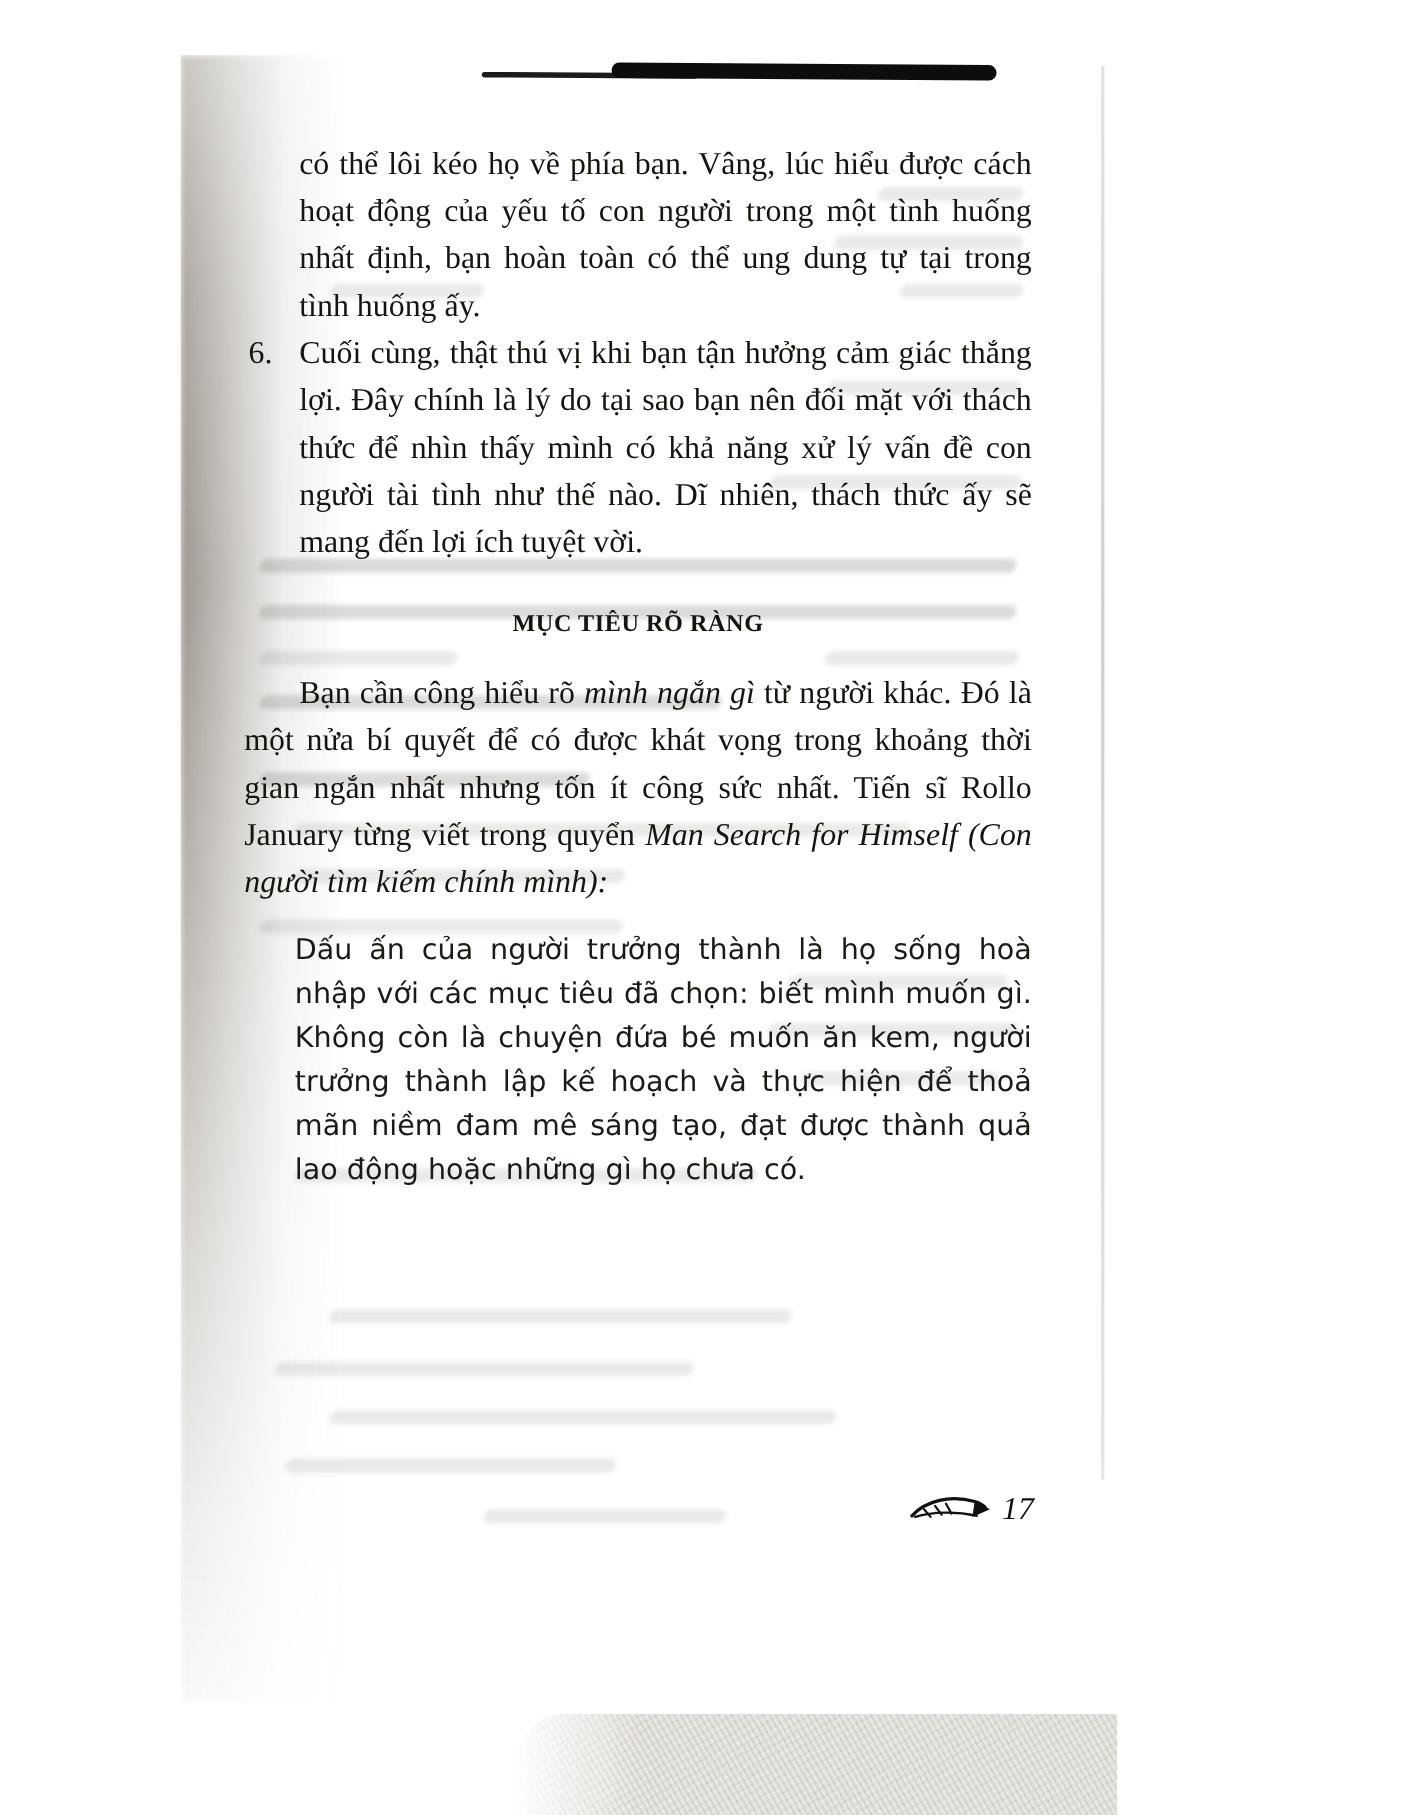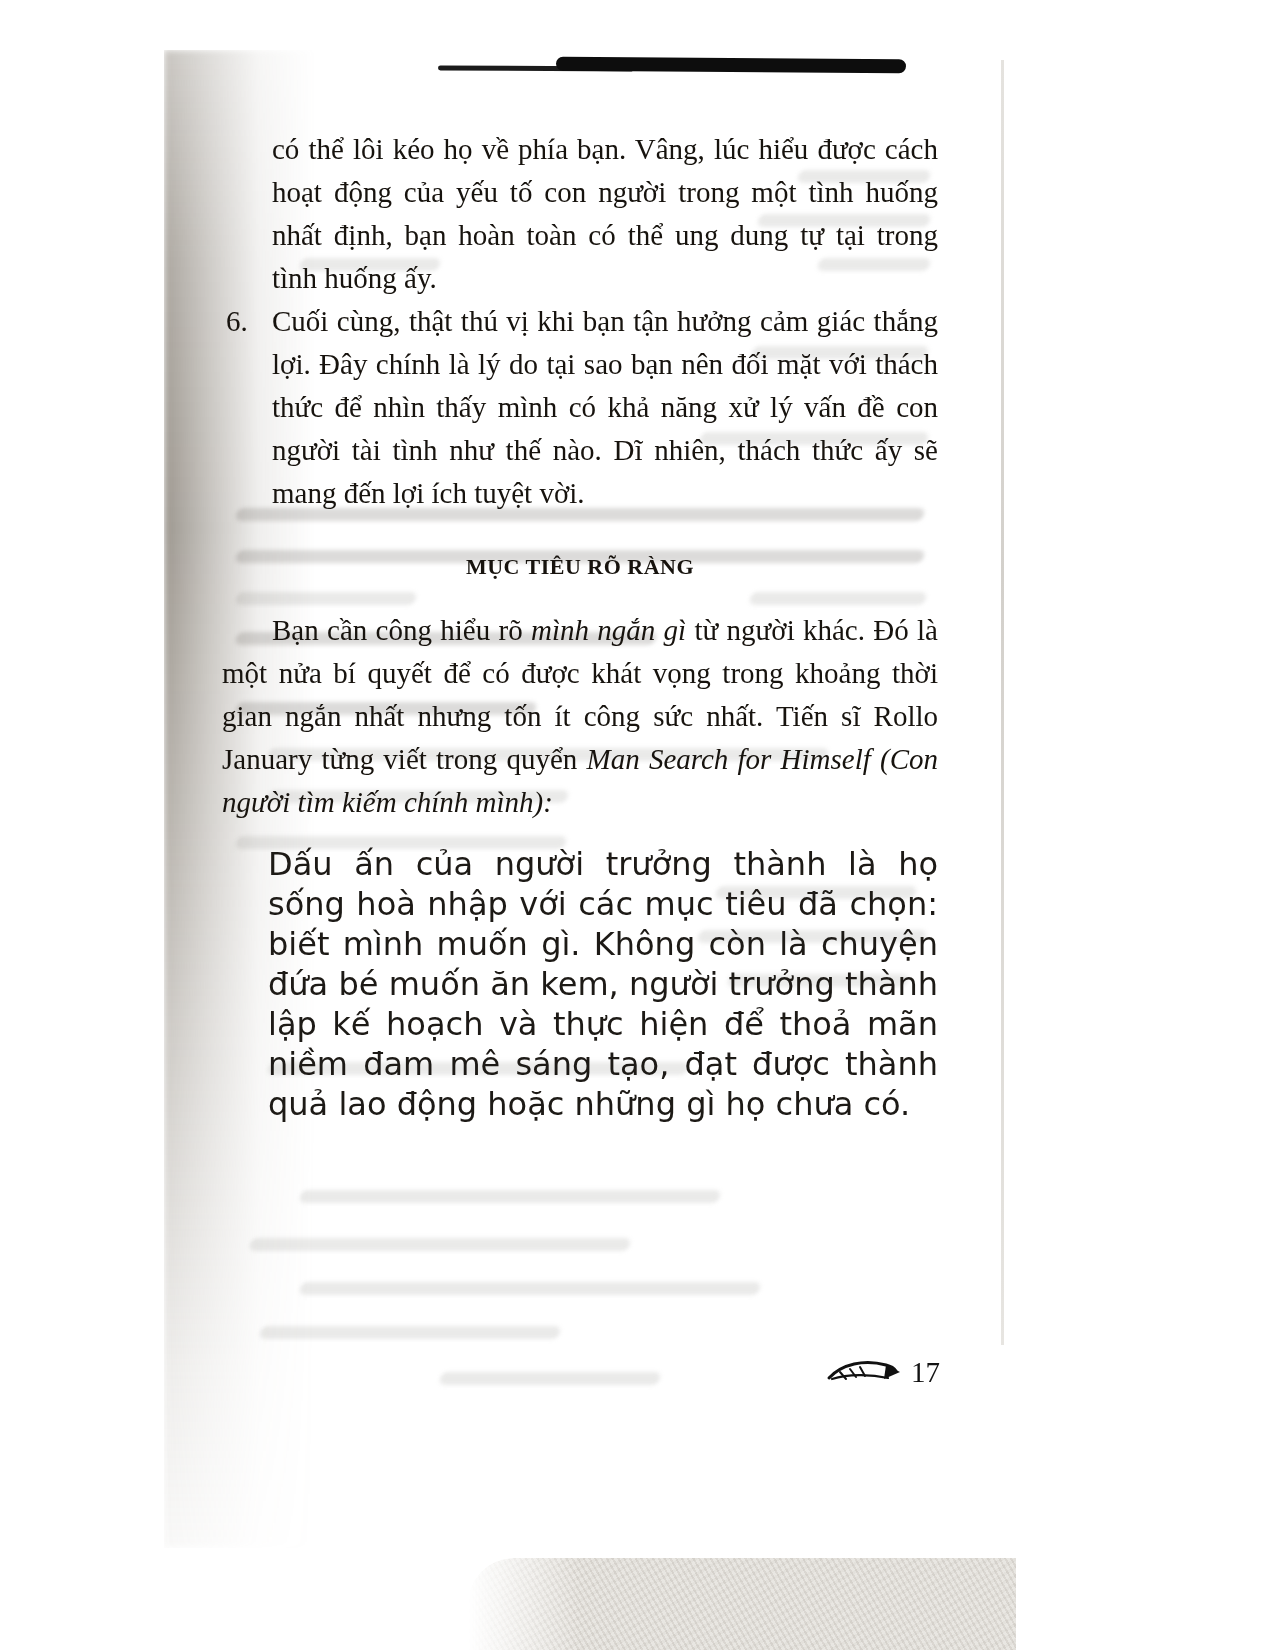--- a/index.html
+++ b/index.html
@@ -84,30 +84,31 @@
   .section-heading {
     font-size:22px; line-height:40px; font-weight:700;
     text-align:center; letter-spacing:0.5px;
     margin:32px 0 22px 0;
   }
   .para { text-indent:50px; margin:0; }
   .para.spaced { margin-top:6px; }
   .quote {
     margin:20px 0 22px 46px;
     font-family:"DejaVu Sans","Liberation Sans",sans-serif;
-    font-size:32px; line-height:40px;
+    font-size:26px; line-height:40px;
     color:#1d1a16;
     text-align:justify;
   }
 
   
   .page-footer {
     position:absolute; left:826px; top:1352px;
     display:flex; align-items:flex-end; gap:5px;
     z-index:3;
+    font-style:italic;
   }
   .quill-icon { display:block; }
   .page-num { font-size:29px; line-height:36px; color:#121212; }
 </style>
 </head>
 <body>
 
 <div class="artifact-line"></div>
 <div class="artifact-blob"></div>
 <div class="shadow-left"></div>

